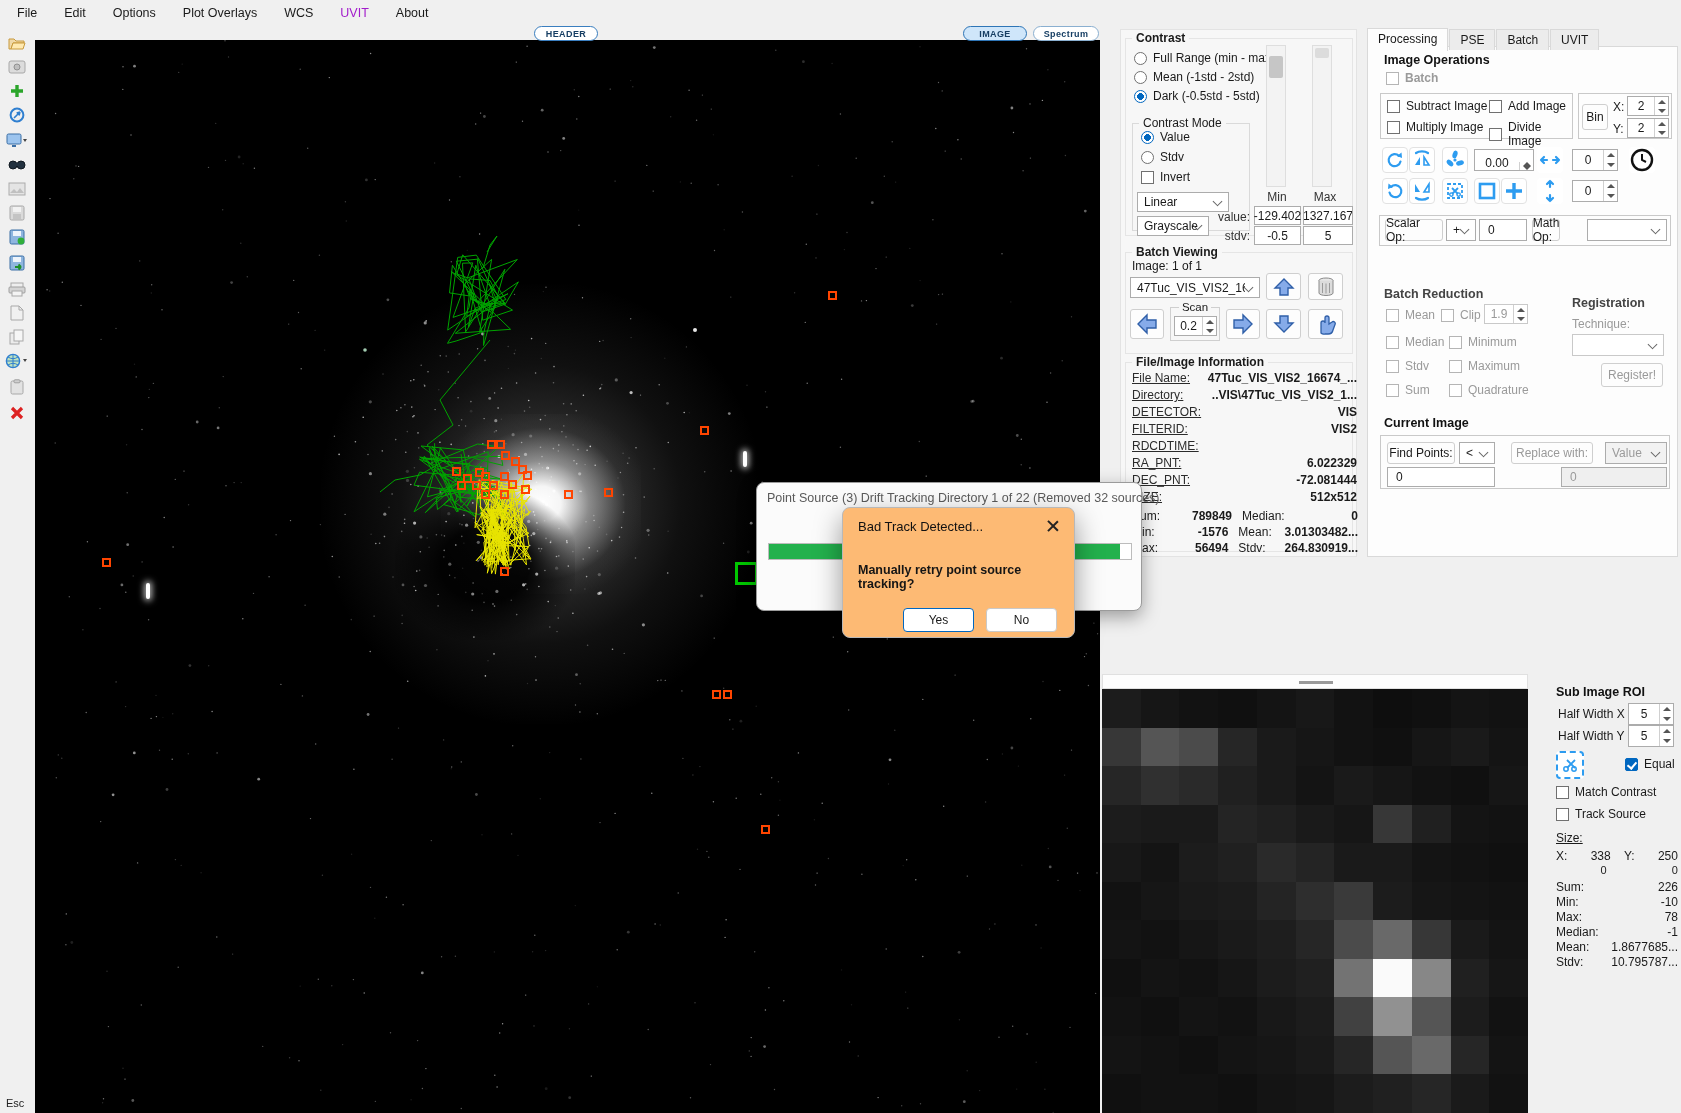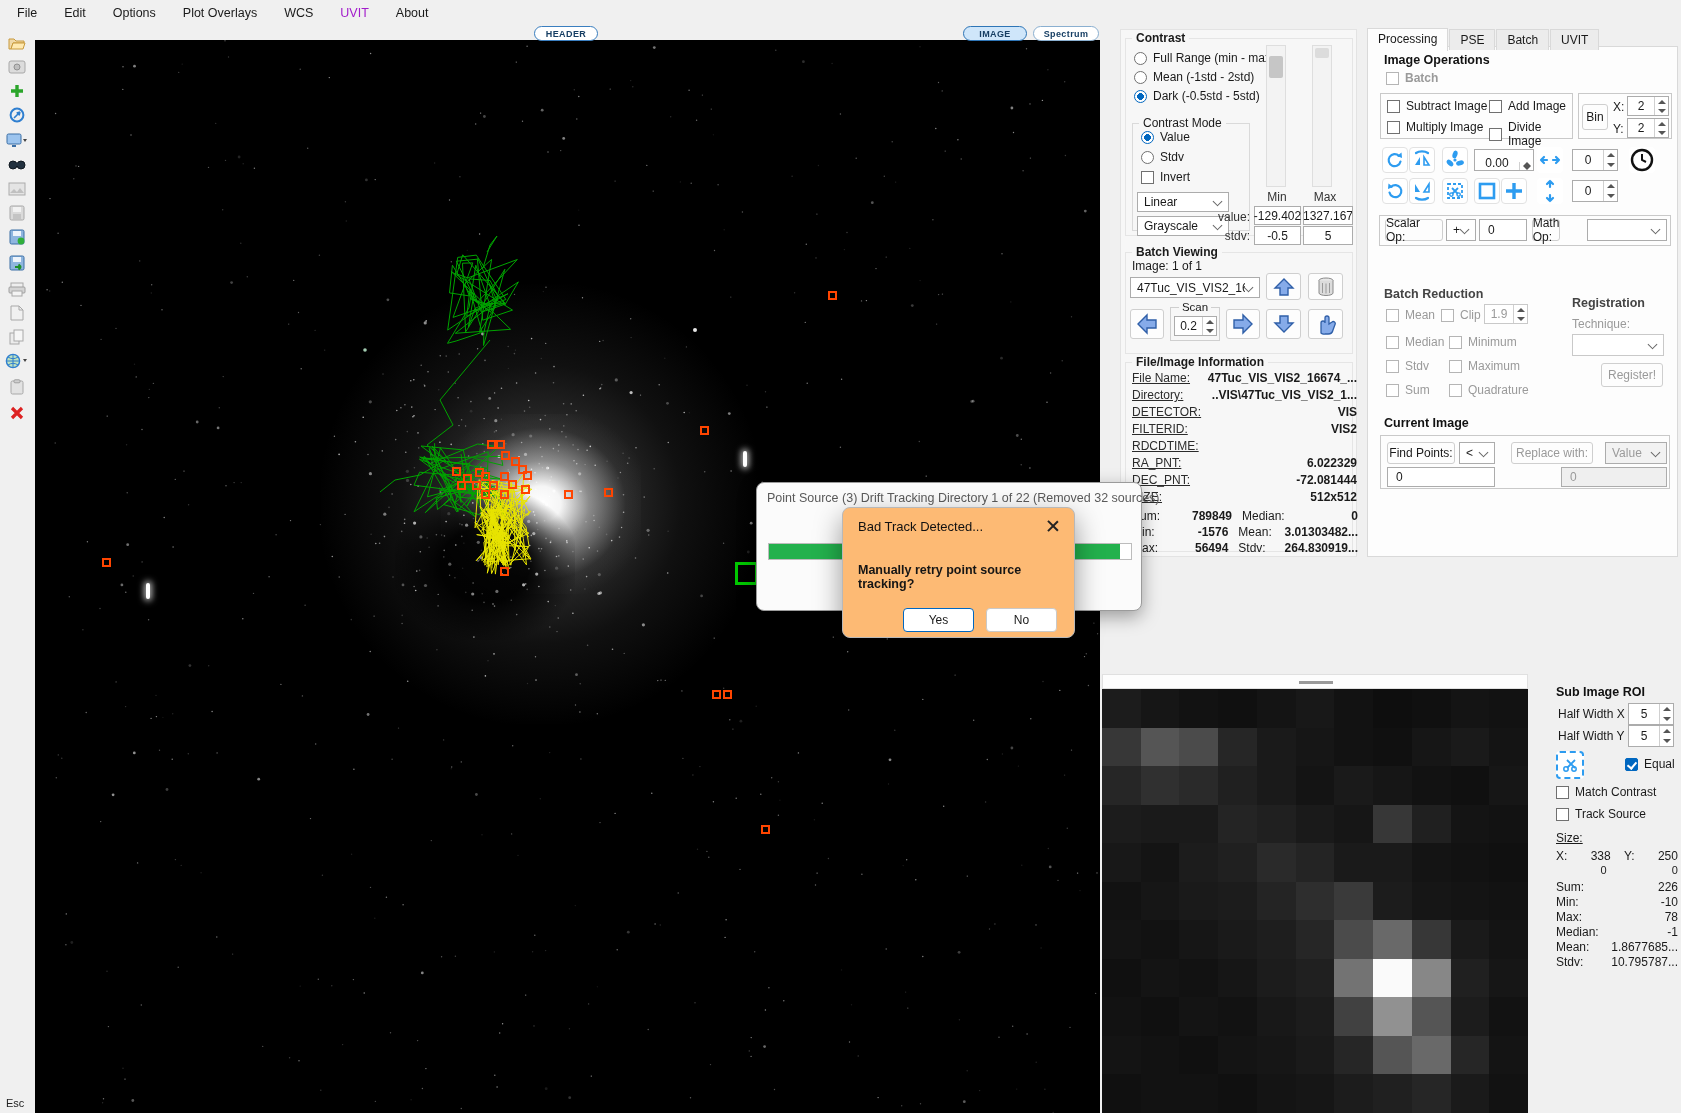--- a/index.html
+++ b/index.html
@@ -1140,21 +1140,21 @@
         <span class="radio"></span>
         <span class="lbl">Stdv</span>
       </div>
       <div class="hrow" style="left:8px; top:46px;">
         <span class="cb"></span>
         <span class="lbl">Invert</span>
       </div>
       <div class="dd" style="position:absolute; left:4px; top:68px; width:92px; height:20px;">
         <span>Linear</span>
       </div>
-      <div class="dd" style="position:absolute; left:4px; top:92px; width:92px; height:20px;">
+      <div class="dd" style="position:absolute; left:4px; top:92px; width:72px; height:20px;">
         <span>Grayscale</span>
       </div>
     </div>
 
     <div class="vtrack" style="left:140px; top:6px;">
       <div class="vthumb" style="top:10px;"></div>
     </div>
     <div class="vtrack" style="left:186px; top:6px;">
       <div class="vthumb" style="top:2px; height:10px; background:#dcdcdc;"></div>
     </div>

